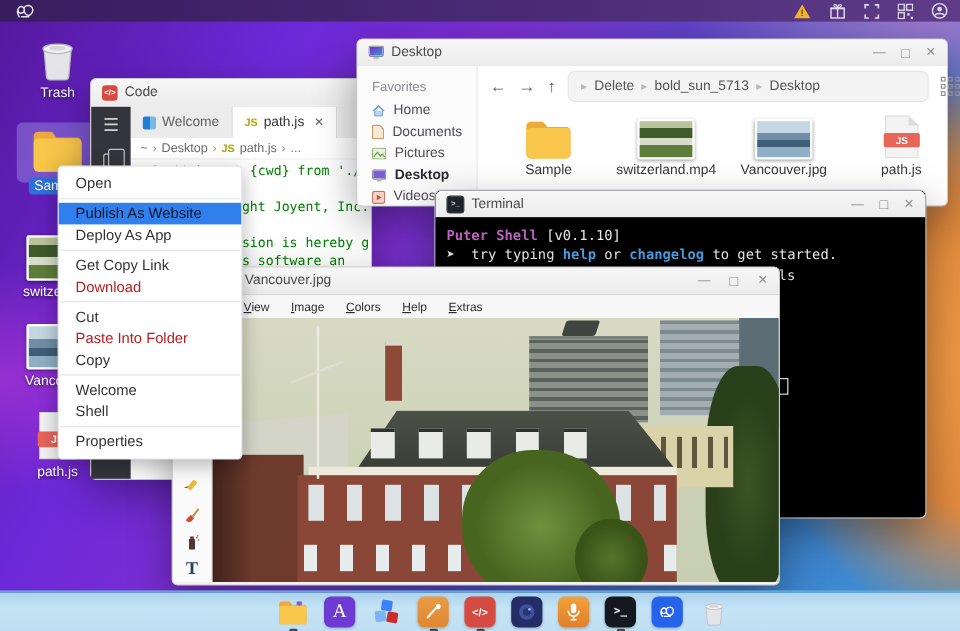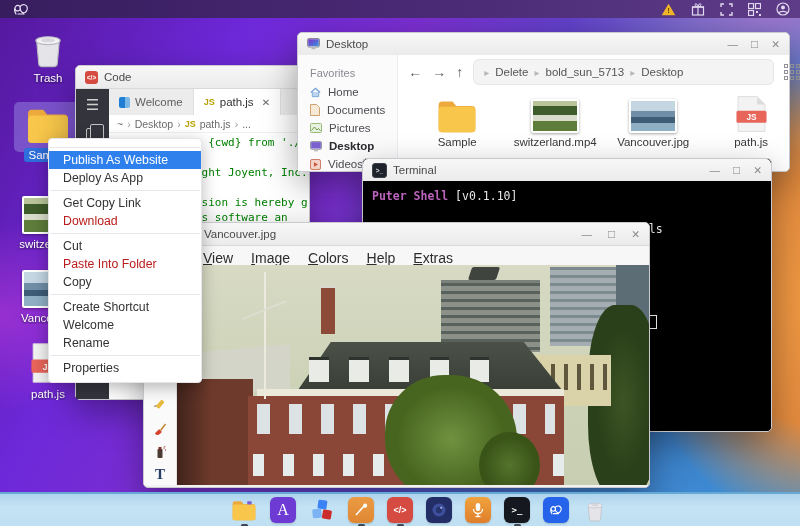--- a/index.html
+++ b/index.html
@@ -84,22 +84,22 @@
   #term-win .tbody{position:absolute;left:0;top:22px;right:0;bottom:0;background:#000;color:#e8e8e8;
     font-family:"DejaVu Sans Mono",monospace;font-size:11.5px;line-height:16px;padding:7px 9px;border-radius:0 0 5px 5px;}
   .t-magenta{color:#bd63bd;font-weight:bold;}
   .t-blue{color:#4a9fe3;font-weight:bold;}
   .t-line{white-space:pre;}
   .t-abs{position:absolute;white-space:pre;}
   .cursor{display:inline-block;width:7px;height:12px;border:1px solid #fff;vertical-align:-2px;margin-left:6px;}
   .term-badge{background:#1d222b;border:1px solid #3a3f48;}
   
   #viewer-win{left:143px;top:222px;width:507px;height:266px;z-index:5;background:#f2f2f2;}
-  .menubar{height:20px;display:flex;align-items:flex-end;background:#f7f7f7;border-bottom:1px solid #e2e2e2;
-    font-size:14px;color:#2c2c2c;padding-left:50px;}
+  .menubar{height:20px;display:flex;align-items:center;background:#f7f7f7;border-bottom:1px solid #e2e2e2;
+    font-size:10px;color:#2c2c2c;padding-left:50px;}
   .mnu{display:inline-block;padding:0 9px;}
   .mnu::first-letter{text-decoration:underline;}
   .v-body{position:absolute;left:0;top:42px;right:0;bottom:2px;display:flex;}
   .toolcol{width:32px;background:#fafafa;border-right:1px solid #e3e3e3;position:relative;}
   .tool{position:absolute;left:0;width:32px;text-align:center;}
   .photo{flex:1;position:relative;overflow:hidden;background:linear-gradient(180deg,#d8dac4,#ccd2b6 60%,#c8ceb2);}
   .photo div{position:absolute;}
   .ph-tower-main{left:56%;top:7%;width:21%;height:31%;background:repeating-linear-gradient(180deg,#58615b 0 3px,#8b9089 3px 8px);border-top:3px solid #7a807a;}
   .ph-tower-right{left:79%;top:1%;width:16%;height:36%;background:repeating-linear-gradient(180deg,#7d8a90 0 3px,#a4aeb2 3px 8px);}
   .ph-tower-corner{left:93%;top:0;width:7%;height:42%;background:#5d6d76;}
@@ -117,21 +117,21 @@
   .ph-sails{left:1%;top:36%;width:23%;height:22%;background:#d4d5c9;clip-path:polygon(0 100%,4% 18%,100% 0,100% 100%);opacity:.92;}
   .ph-mast{left:18.5%;top:3%;width:2px;height:58%;background:#eceadf;}
   .ph-yard{left:13.5%;top:20%;width:10%;height:2px;background:#ddddd0;transform:rotate(-22deg);}
   .ph-chimney{left:30.5%;top:9%;width:3%;height:21%;background:#8e4a38;border-top:3px solid #d8d8ce;}
   .ph-tree-center{left:44%;top:50%;width:28%;height:58%;background:radial-gradient(closest-side,#6f923f,#48651f 82%);border-radius:45% 50% 40% 50%;}
   .ph-tree-small{left:64%;top:76%;width:13%;height:30%;background:radial-gradient(closest-side,#55742c,#3a5418 85%);border-radius:50%;}
   
   #ctx-menu{position:absolute;left:48px;top:138px;width:152px;z-index:10;background:#fff;border:1px solid #e6e6ea;
     border-radius:4px;box-shadow:0 4px 16px rgba(0,0,0,.28);padding:5px 0;}
   .cm-item{font-size:12.3px;line-height:14px;padding:2px 14px;color:#333;white-space:nowrap;}
-  .cm-item.hl{background:#2f80ed;color:#ffffff;}
+  .cm-item.hl{background:#2f80ed;color:#0f172a;}
   .cm-item.dis{color:#b91c1c;}
   .cm-sep{height:1px;background:#e6e6ea;margin:3px 1px;}
   
   #taskbar{position:absolute;left:0;bottom:0;width:800px;height:34px;z-index:40;
     background:linear-gradient(180deg,#aed3ec,#c4e3f5 40%,#bfe0f2);border-top:2px solid #66a9d4;box-sizing:border-box;
     display:flex;align-items:flex-start;justify-content:center;gap:12px;padding-top:3px;}
   .tb-item{width:27px;display:flex;flex-direction:column;align-items:center;}
   .tb-ic{width:26px;height:26px;border-radius:6px;display:flex;align-items:center;justify-content:center;color:#fff;box-shadow:0 1px 2px rgba(0,0,0,.18);}
   .run{width:7px;height:2.5px;background:#3f4854;border-radius:2px;margin-top:1px;}
   .norun{height:3.5px;}
@@ -439,20 +439,21 @@
         </div>
       <span>Terminal</span>
       <div class="wc">
         <span class="mi"></span>
         <span class="ma"></span>
         <span class="cl"></span>
       </div>
     </div>
     <div class="tbody">
       <div class="t-line"><span class="t-magenta">Puter Shell</span> <span>[v0.1.10]</span></div>
+      <div class="t-line"><span>➤</span>  <span>try typing</span> <span class="t-blue">help</span> <span>or</span> <span class="t-blue">changelog</span> <span>to get started.</span></div>
       <span class="t-abs" style="left:272px;top:40px">$ ls</span>
       <span class="t-abs" style="left:272px;top:134px"><span>$</span><span class="cursor"></span></span>
     </div>
   </div>
 
   <div id="viewer-win" class="window">
     <div class="titlebar" style="padding-left:60px">
       <span>Vancouver.jpg</span>
       <div class="wc" style="gap:16px">
         <span class="mi"></span>
@@ -517,34 +518,34 @@
         <div class="ph-chimney"></div>
         <div class="ph-mast"></div>
         <div class="ph-yard"></div>
         <div class="ph-tree-center"></div>
         <div class="ph-tree-small"></div>
       </div>
     </div>
   </div>
 
   <div id="ctx-menu">
+    <div class="cm-item">Open</div>
     <div class="cm-sep"></div>
     <div class="cm-item hl">Publish As Website</div>
     <div class="cm-item">Deploy As App</div>
     <div class="cm-sep"></div>
     <div class="cm-item">Get Copy Link</div>
     <div class="cm-item dis">Download</div>
     <div class="cm-sep"></div>
     <div class="cm-item">Cut</div>
     <div class="cm-item dis">Paste Into Folder</div>
     <div class="cm-item">Copy</div>
     <div class="cm-sep"></div>
-    <div class="cm-item">Create Shortcut</div>
     <div class="cm-item">Welcome</div>
-    <div class="cm-item">Rename</div>
+    <div class="cm-item">Shell</div>
     <div class="cm-sep"></div>
     <div class="cm-item">Properties</div>
   </div>
 
   <div id="taskbar">
     <div class="tb-item">
       <div class="tb-ic launch-grid ic-plain">
           <i></i>
           <i></i>
           <i></i>

